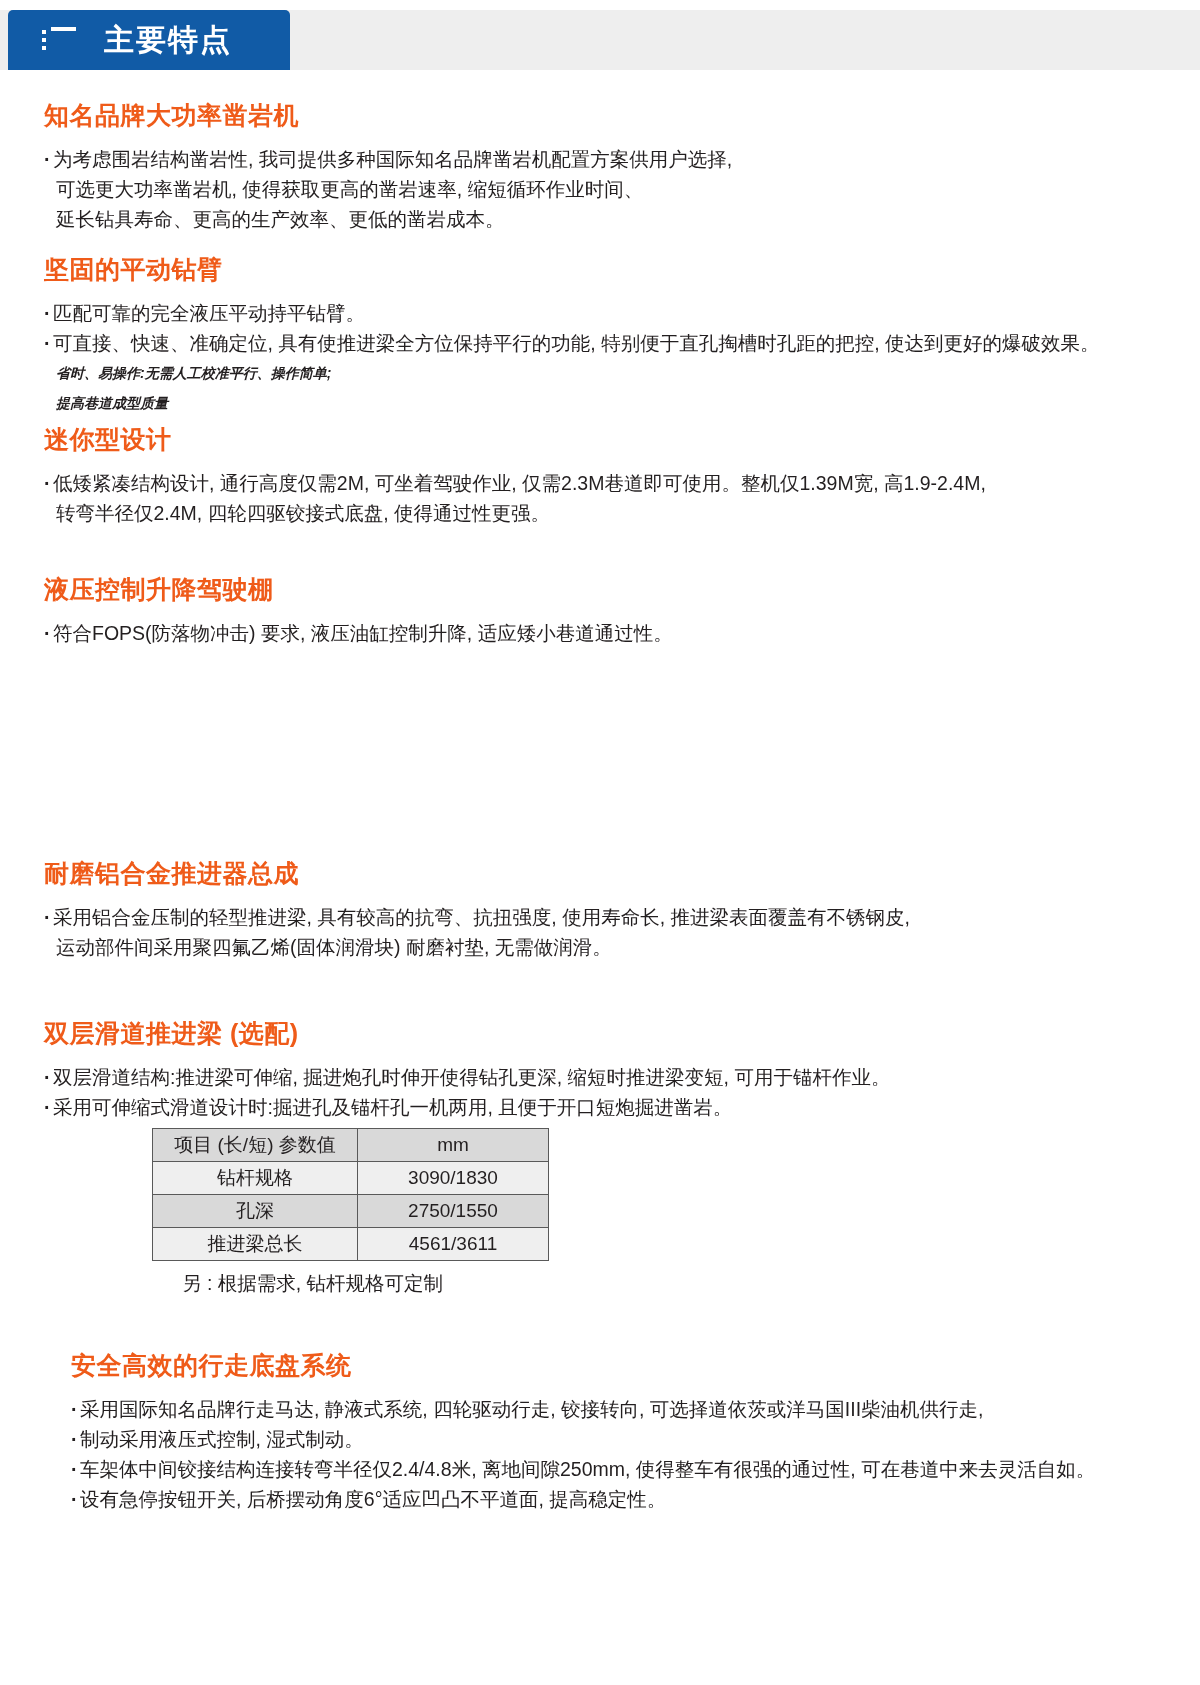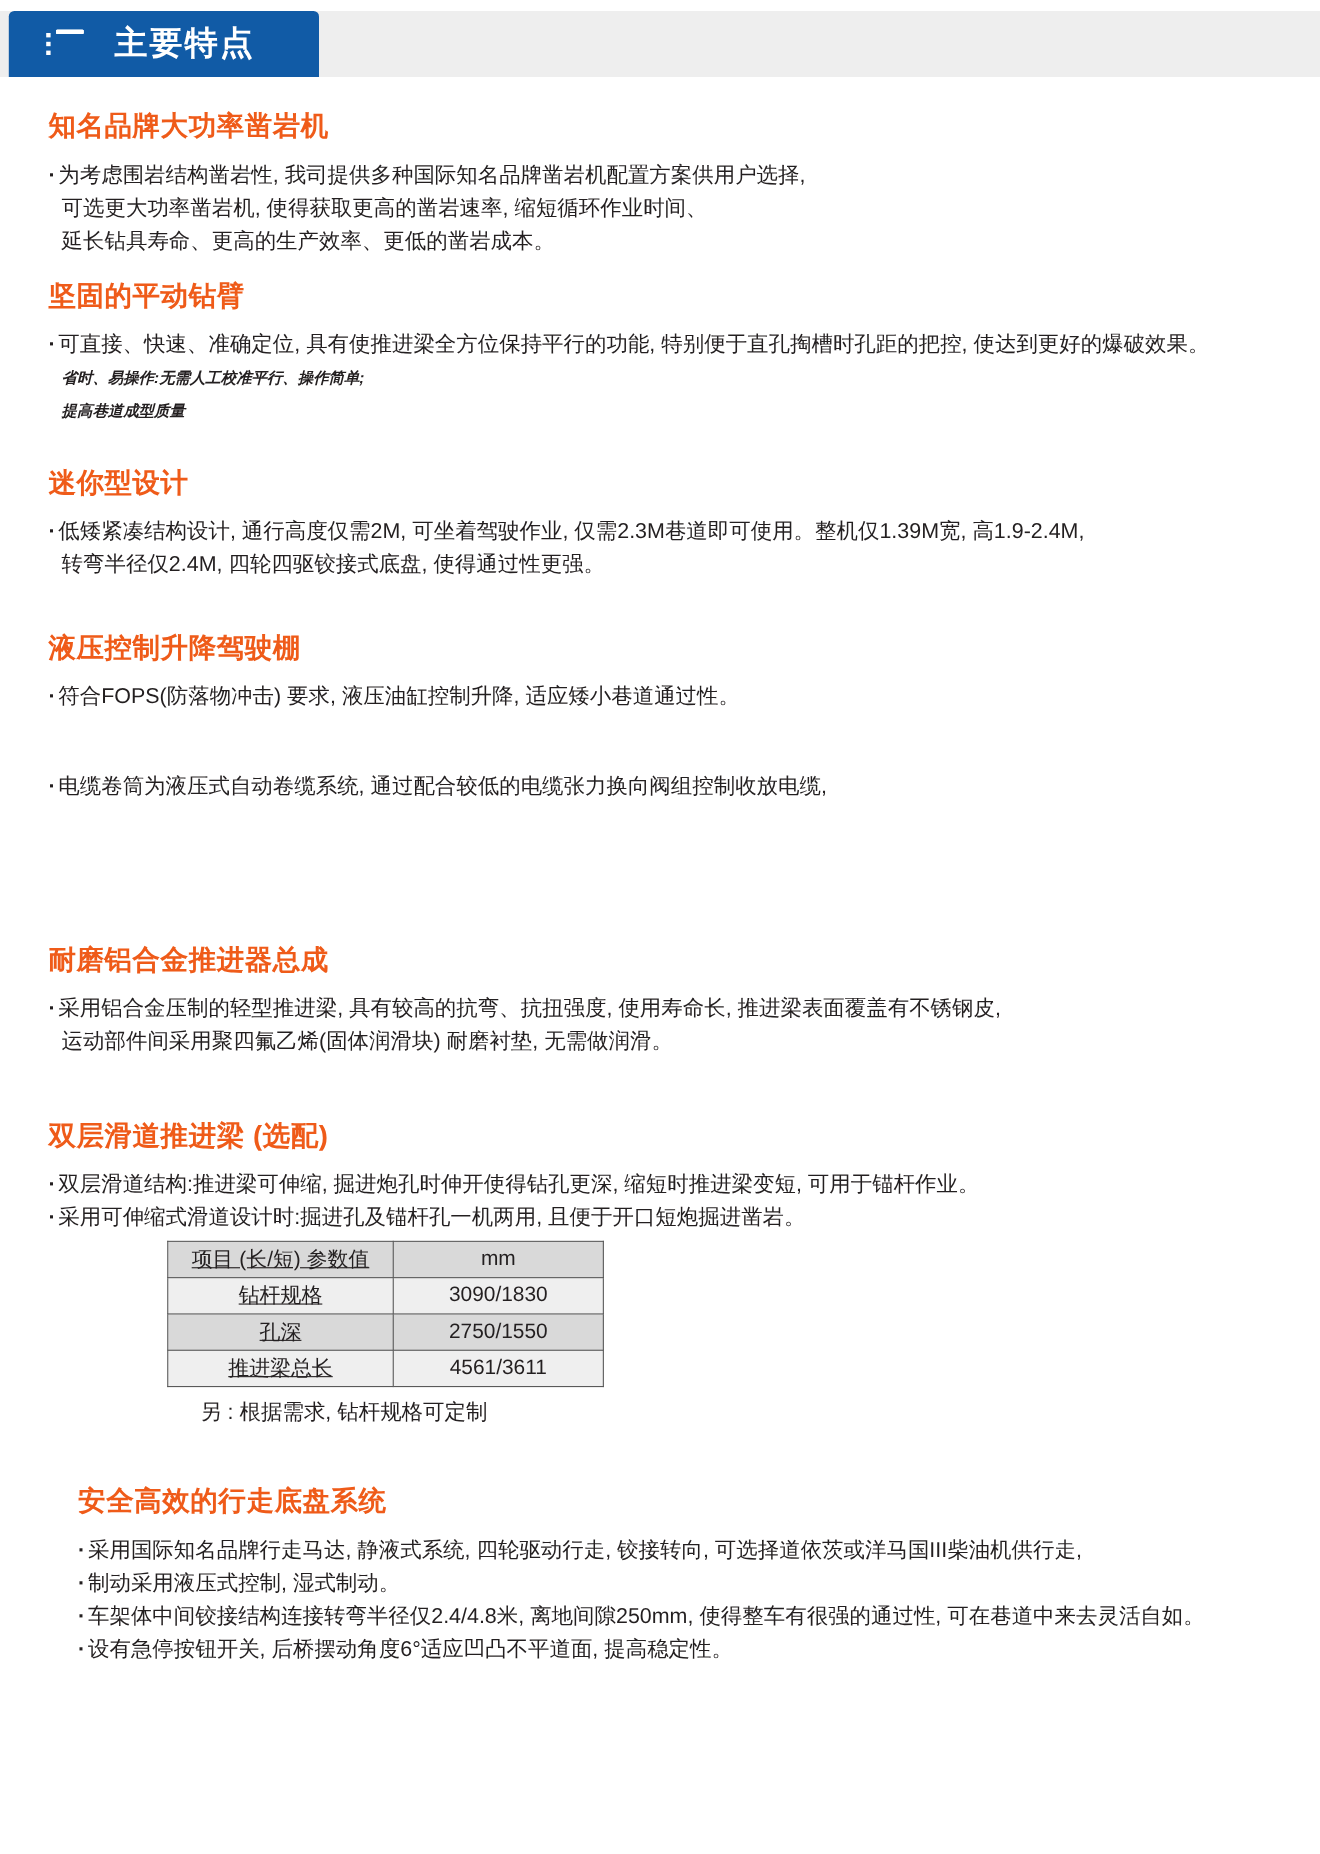--- a/index.html
+++ b/index.html
@@ -131,21 +131,21 @@
     font-size: 19px;
     color: #231f20;
   }
   .spec-table td {
     border: 1.5px solid #595959;
     height: 32px;
     padding: 0 6px;
     text-align: center;
     white-space: nowrap;
   }
-  .spec-table .c-label { width: 192px; text-decoration: underline; }
+  .spec-table .c-label { width: 192px; }
   .spec-table .c-value { width: 178px; }
   .spec-table tr.r-head td { background: #d9d9d9; }
   .spec-table tr.r-odd  td { background: #efefef; }
   .spec-table tr.r-even td { background: #d9d9d9; }
 
   .table-note {
     position: absolute;
     left: 158px;
     font-size: 19.5px;
     color: #231f20;
@@ -173,38 +173,38 @@
 
   <div class="section" style="top:32px;">
     <div class="sec-title">知名品牌大功率凿岩机</div>
     <div class="bullet-line"><span class="dot">·</span><span>为考虑围岩结构凿岩性, 我司提供多种国际知名品牌凿岩机配置方案供用户选择,</span></div>
     <div class="bullet-line cont-line"><span>可选更大功率凿岩机, 使得获取更高的凿岩速率, 缩短循环作业时间、</span></div>
     <div class="bullet-line cont-line"><span>延长钻具寿命、更高的生产效率、更低的凿岩成本。</span></div>
   </div>
 
   <div class="section" style="top:186px;">
     <div class="sec-title">坚固的平动钻臂</div>
+    <div class="bullet-line"><span class="dot">·</span><span>匹配可靠的完全液压平动持平钻臂。</span></div>
     <div class="bullet-line"><span class="dot">·</span><span>可直接、快速、准确定位, 具有使推进梁全方位保持平行的功能, 特别便于直孔掏槽时孔距的把控, 使达到更好的爆破效果。</span></div>
     <div class="strong-line">省时、易操作:无需人工校准平行、操作简单;</div>
     <div class="strong-line">提高巷道成型质量</div>
   </div>
 
   <div class="section" style="top:356px;">
     <div class="sec-title">迷你型设计</div>
     <div class="bullet-line"><span class="dot">·</span><span>低矮紧凑结构设计, 通行高度仅需2M, 可坐着驾驶作业, 仅需2.3M巷道即可使用。整机仅1.39M宽, 高1.9-2.4M,</span></div>
     <div class="bullet-line cont-line"><span>转弯半径仅2.4M, 四轮四驱铰接式底盘, 使得通过性更强。</span></div>
   </div>
 
   <div class="section" style="top:506px;">
     <div class="sec-title">液压控制升降驾驶棚</div>
     <div class="bullet-line"><span class="dot">·</span><span>符合FOPS(防落物冲击) 要求, 液压油缸控制升降, 适应矮小巷道通过性。</span></div>
   </div>
 
   <div class="section" style="top:630px;">
-    <div class="bullet-line"><span class="dot">·</span><span>电缆卷筒为液压式自动卷缆系统, 通过配合较低的电缆张力换向阀组控制收放电缆,</span></div>
   </div>
 
   <div class="section" style="top:790px;">
     <div class="sec-title">耐磨铝合金推进器总成</div>
     <div class="bullet-line"><span class="dot">·</span><span>采用铝合金压制的轻型推进梁, 具有较高的抗弯、抗扭强度, 使用寿命长, 推进梁表面覆盖有不锈钢皮,</span></div>
     <div class="bullet-line cont-line"><span>运动部件间采用聚四氟乙烯(固体润滑块) 耐磨衬垫, 无需做润滑。</span></div>
   </div>
 
   <div class="section" style="top:950px;">
     <div class="sec-title">双层滑道推进梁 (选配)</div>

